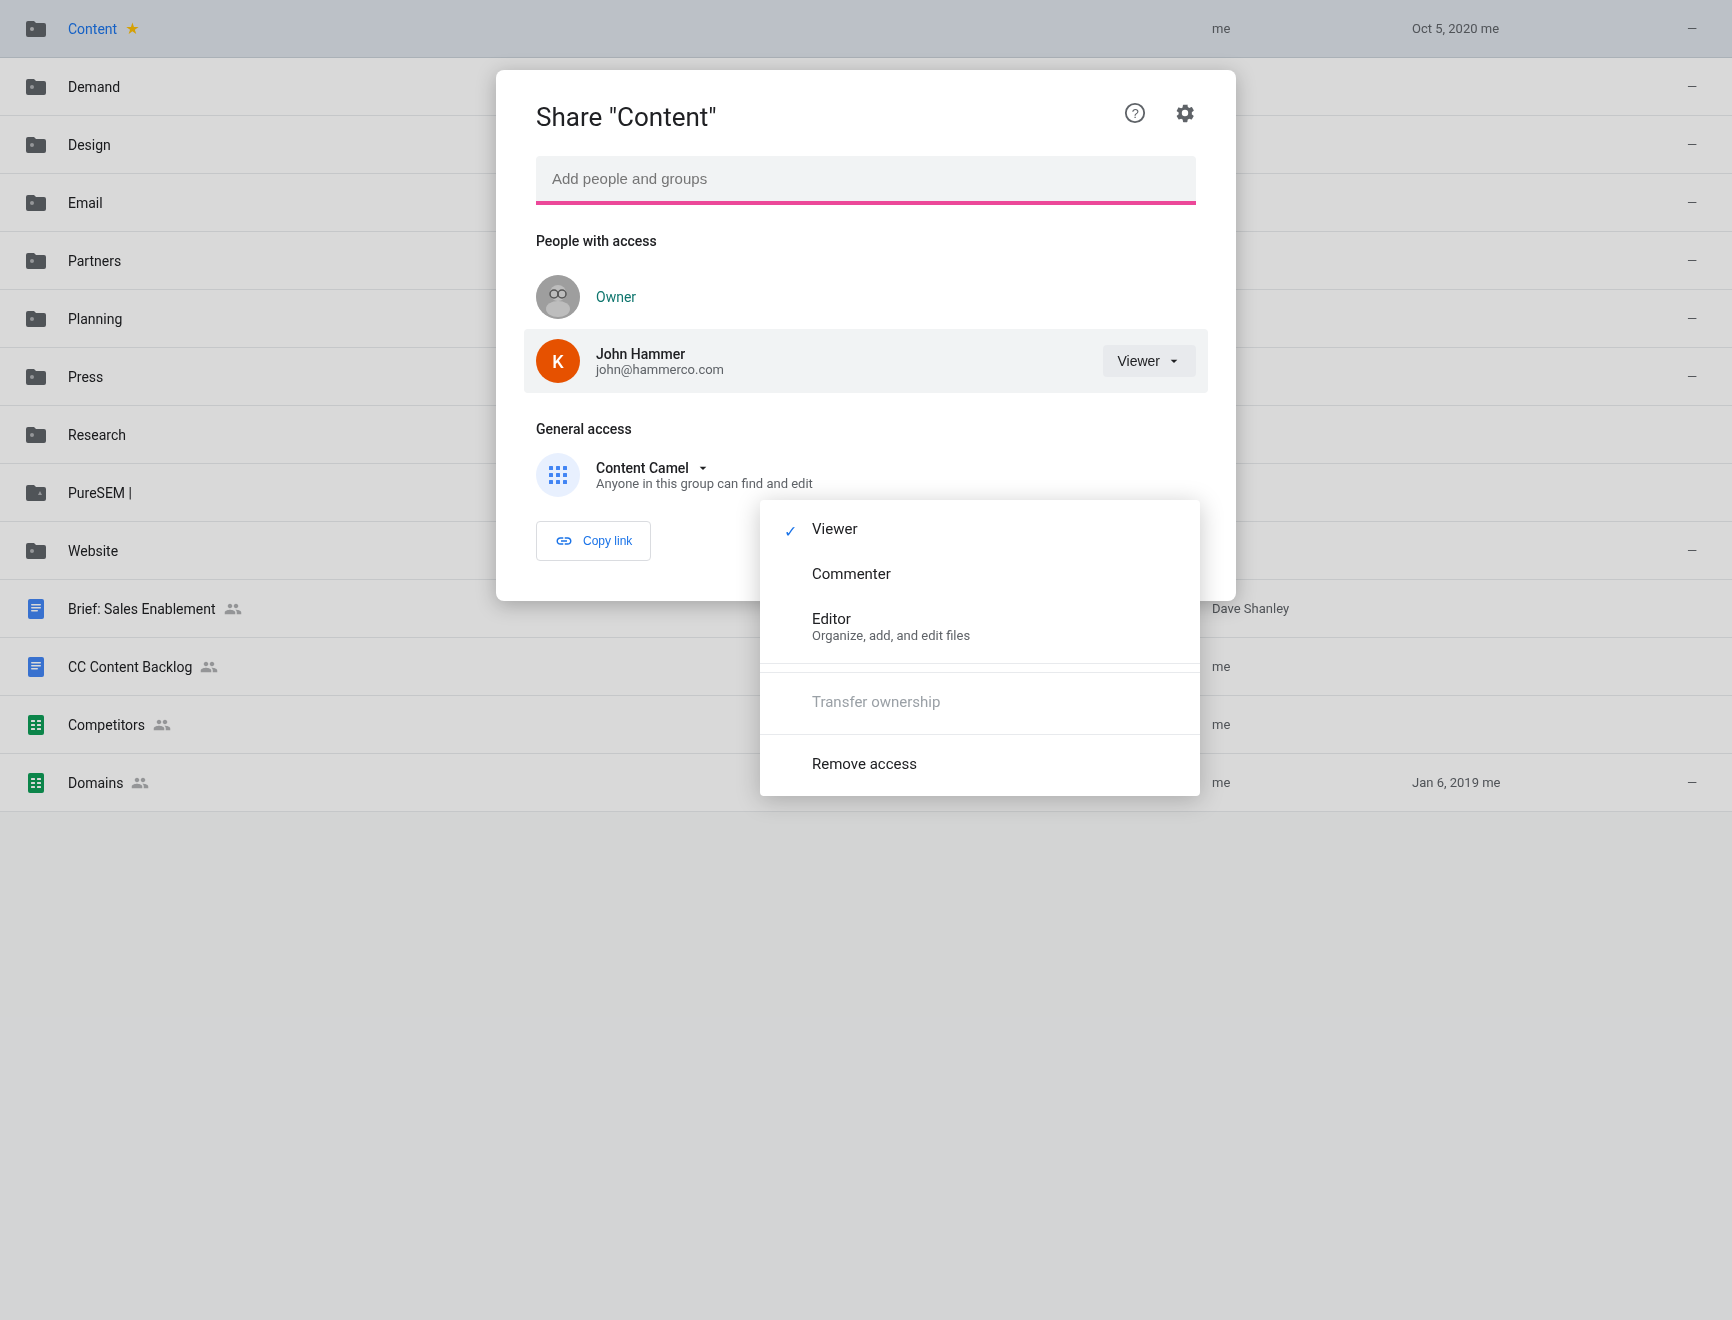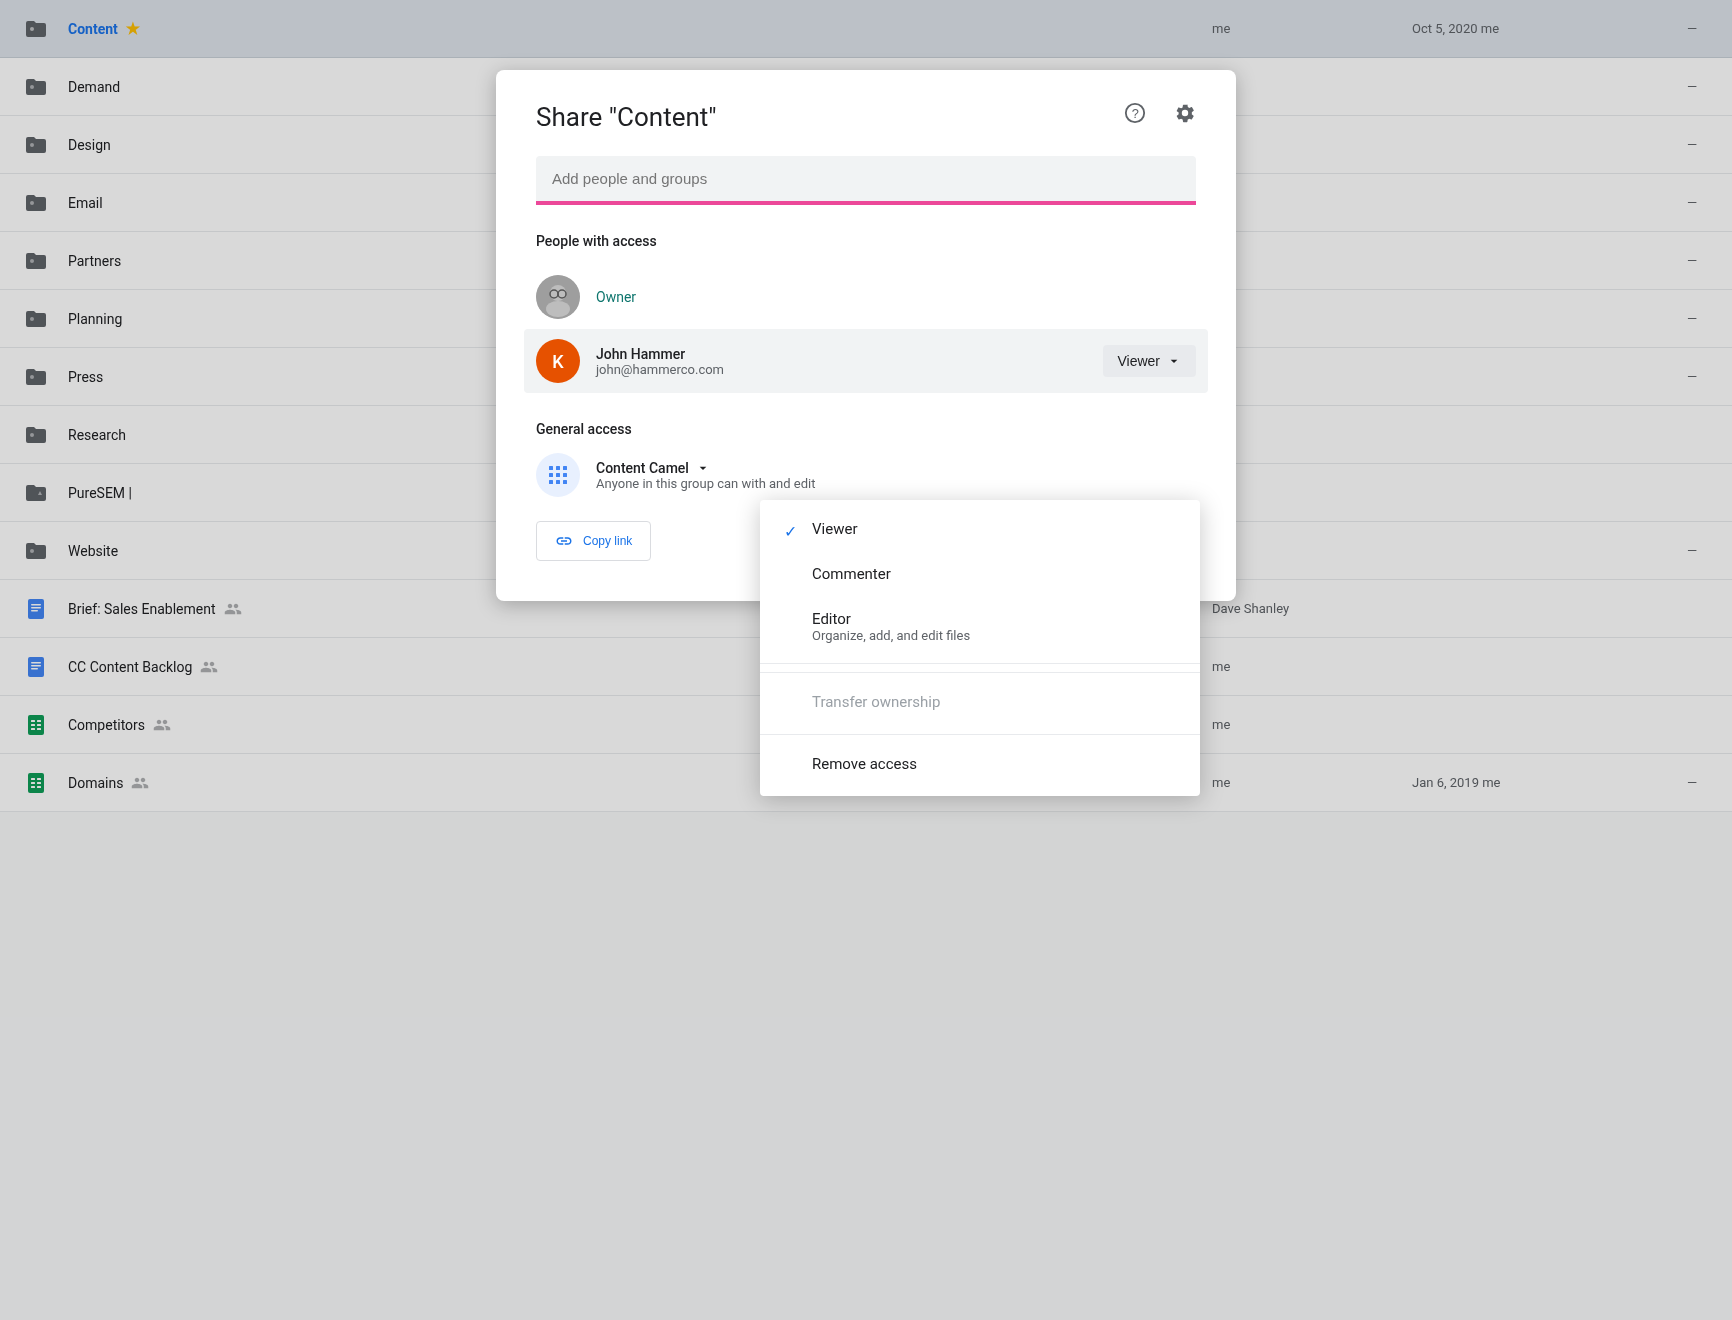--- a/index.html
+++ b/index.html
@@ -53,21 +53,21 @@
       font-size: 14px;
       color: #202124;
       flex: 1;
       display: flex;
       align-items: center;
       gap: 8px;
     }
 
     .row-name.active-name {
       color: #1a73e8;
-      font-weight: 700;
+      font-weight: 400;
     }
 
     .row-owner {
       font-size: 13px;
       color: #5f6368;
       width: 200px;
     }
 
     .row-date {
       font-size: 13px;
@@ -662,21 +662,21 @@
             <rect x="19" y="19" width="4" height="4" rx="0.5" fill="#4285f4"></rect>
           </svg>
         </div>
         <div class="access-info">
           <div class="access-name">
             <span>Content Camel</span>
             <svg width="16" height="16" viewBox="0 0 24 24">
                 <path d="M7 10l5 5 5-5z" fill="#202124"></path>
               </svg>
           </div>
-          <div class="access-desc">Anyone in this group can with and edit</div>
+          <div class="access-desc">Anyone in this group can find and edit</div>
         </div>
       </div>
     </div>
 
     
     <div class="dialog-footer">
       <button class="copy-link-btn">
         <svg width="18" height="18" viewBox="0 0 24 24">
           <path d="M3.9 12c0-1.71 1.39-3.1 3.1-3.1h4V7H7c-2.76 0-5 2.24-5 5s2.24 5 5 5h4v-1.9H7c-1.71 0-3.1-1.39-3.1-3.1zM8 13h8v-2H8v2zm9-6h-4v1.9h4c1.71 0 3.1 1.39 3.1 3.1s-1.39 3.1-3.1 3.1h-4V17h4c2.76 0 5-2.24 5-5s-2.24-5-5-5z" fill="#1a73e8"></path>
         </svg>

